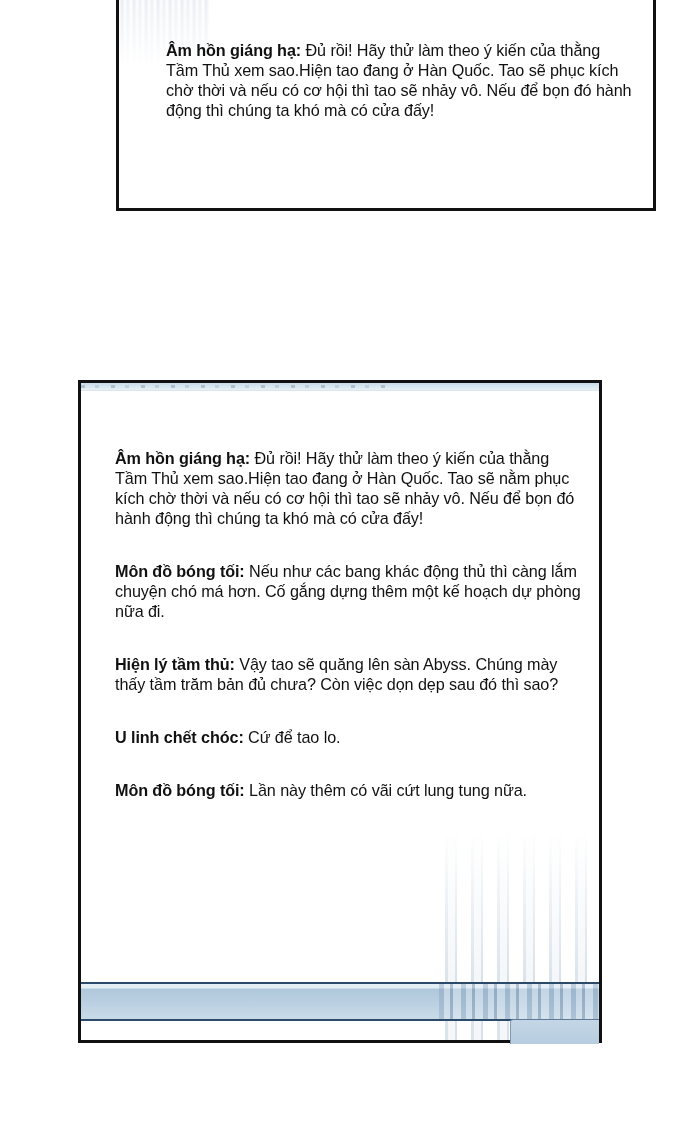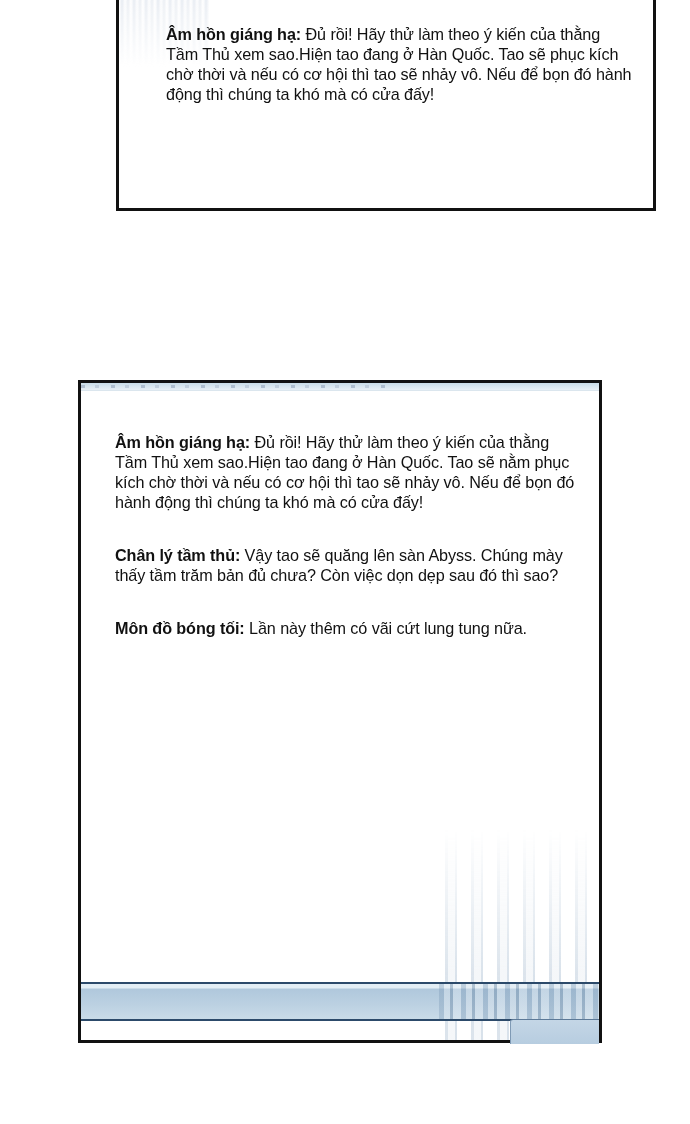--- a/index.html
+++ b/index.html
@@ -31,21 +31,21 @@
       border-bottom: 1px solid #dbe6ee;
     }
     .topstrip::after {
       content: ""; position: absolute; left: 0; top: 2px; width: 60%; height: 3px;
       background: repeating-linear-gradient(90deg, #9fb0c4 0 4px, transparent 4px 14px, #b6c4d4 14px 18px, transparent 18px 30px);
       opacity: .7;
     }
     .messages { position: absolute; }
     #win1 .messages { left: 47px; top: 27px; width: 470px; }
     #win2 .messages { left: 34px; top: 49px; width: 470px; }
-    .msg { font-size: 16.2px; line-height: 20px; margin: 0 0 33px 0; letter-spacing: -0.1px; }
+    .msg { font-size: 16.2px; line-height: 20px; margin: 16px 0 33px 0; letter-spacing: -0.1px; }
     .msg .speaker { font-weight: bold; }
     .statusbar {
       position: absolute; left: 0; right: 0; top: 599px; height: 35px;
       background: linear-gradient(180deg, #e3eef5 0px, #e3eef5 4px, #b0c8dc 5px, #bcd1e2 60%, #c9dbe8 100%);
       border-top: 2px solid #2c4a6a; border-bottom: 2px solid #2c4a6a;
     }
     .statusbar .glare {
       position: absolute; right: 0; top: 0; width: 160px; height: 100%;
       background: repeating-linear-gradient(90deg, rgba(120,150,180,.35) 0 5px, rgba(230,236,242,.35) 5px 11px, rgba(100,130,160,.4) 11px 14px, rgba(240,244,248,.3) 14px 22px);
     }
@@ -69,21 +69,23 @@
   <div class="shine"></div>
   <div class="messages">
     <p class="msg"><span class="speaker">Âm hồn giáng hạ:</span><span> Đủ rồi! Hãy thử làm theo ý kiến của thằng Tầm Thủ xem sao.Hiện tao đang ở Hàn Quốc. Tao sẽ phục kích chờ thời và nếu có cơ hội thì tao sẽ nhảy vô. Nếu để bọn đó hành động thì chúng ta khó mà có cửa đấy!</span></p>
   </div>
 </div>
 
 <div class="window" id="win2">
   <div class="topstrip"></div>
   <div class="messages">
     <p class="msg"><span class="speaker">Âm hồn giáng hạ:</span><span> Đủ rồi! Hãy thử làm theo ý kiến của thằng Tầm Thủ xem sao.Hiện tao đang ở Hàn Quốc. Tao sẽ nằm phục kích chờ thời và nếu có cơ hội thì tao sẽ nhảy vô. Nếu để bọn đó hành động thì chúng ta khó mà có cửa đấy!</span></p>
-    <p class="msg"><span class="speaker">Chân lý tầm thủ:</span><span> Vậy tao sẽ quăng lên sàn Abyss. Chúng mày thấy tầm trăm bản đủ chưa? Còn việc dọn dẹp sau đó thì sao?</span></p>
+    <p class="msg"><span class="speaker">Môn đồ bóng tối:</span><span> Nếu như các bang khác động thủ thì càng lắm chuyện chó má hơn. Cố gắng dựng thêm một kế hoạch dự phòng nữa đi.</span></p>
+    <p class="msg"><span class="speaker">Hiện lý tầm thủ:</span><span> Vậy tao sẽ quăng lên sàn Abyss. Chúng mày thấy tầm trăm bản đủ chưa? Còn việc dọn dẹp sau đó thì sao?</span></p>
+    <p class="msg"><span class="speaker">U linh chết chóc:</span><span> Cứ để tao lo.</span></p>
     <p class="msg"><span class="speaker">Môn đồ bóng tối:</span><span> Lần này thêm có vãi cứt lung tung nữa.</span></p>
   </div>
   <div class="bottom-glare"></div>
   <div class="statusbar">
     <div class="glare"></div>
   </div>
   <div class="footer-btn"></div>
 </div>
 
 </body></html>

